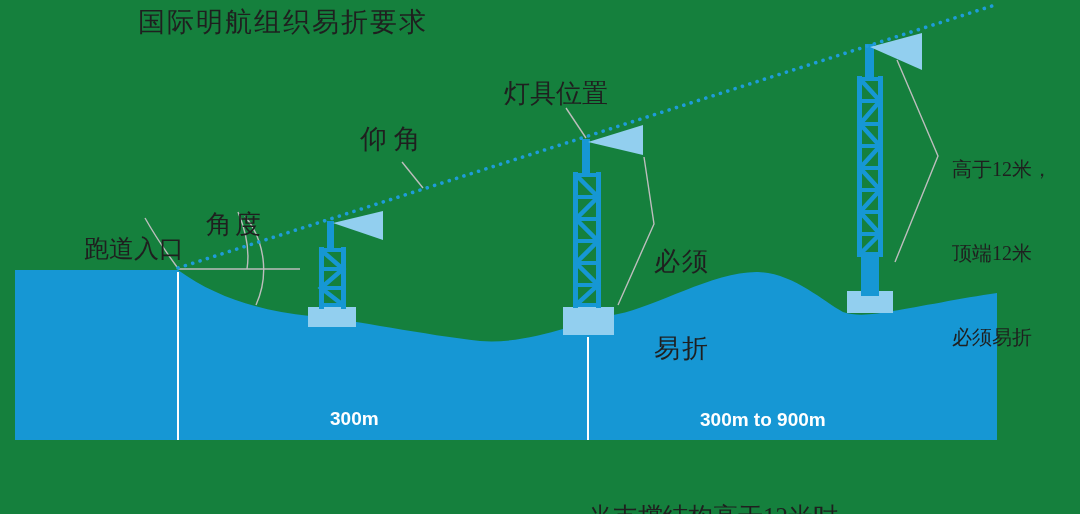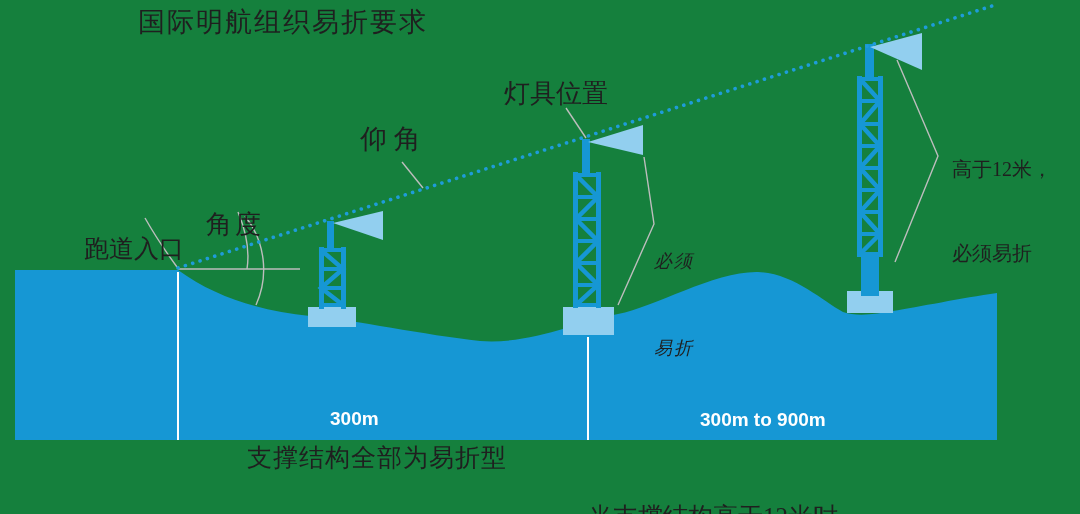--- a/index.html
+++ b/index.html
@@ -17,21 +17,21 @@
   }
   .stage svg{position:absolute;left:0;top:0;}
   .lbl{position:absolute;white-space:pre;line-height:1.18;}
   .lbl.serif{font-family:"Liberation Serif","DejaVu Serif",serif;}
   .lbl.sans{font-family:"Liberation Sans","DejaVu Sans",sans-serif;}
   .title{left:138px;top:7px;font-size:27px;letter-spacing:2px;}
   .runway{left:84px;top:201px;font-size:25px;margin-top:33px;}
   .angle{left:206px;top:185px;font-size:26px;letter-spacing:3px;margin-top:25px;}
   .elev{left:360px;top:124px;font-size:27px;}
   .lightpos{left:504px;top:79px;font-size:26px;}
-  .must{left:654px;top:189px;font-size:18px;letter-spacing:2px;line-height:29px;font-style:italic;}
+  .must{left:654px;top:189px;font-size:26px;letter-spacing:2px;line-height:29px;}
   .tallnote{left:952px;top:99px;font-size:20px;line-height:28px;}
   .dist{color:var(--label_white);font-size:19px;font-weight:600;}
   .dist1{left:330px;top:408px;width:120px;}
   .dist2{left:700px;top:409px;width:190px;}
   .cap-left{left:247px;top:443px;font-size:25px;letter-spacing:1px;}
   .cap-right{left:588px;top:442px;font-size:25px;line-height:30px;}
   .fill-blue{fill:var(--primary_blue);}
   .fill-light{fill:var(--light_blue);}
   .stroke-blue{stroke:var(--primary_blue);fill:none;}
   .stroke-gray{stroke:var(--leader_gray);fill:none;stroke-width:1.4;}
@@ -109,26 +109,26 @@
   <div class="lbl serif elev">仰 角</div>
   <div class="lbl serif lightpos">灯具位置</div>
 
   <div class="lbl serif must">
     <div>必须</div>
     <div>易折</div>
   </div>
 
   <div class="lbl serif tallnote">
     <div>高于12米，</div>
+    <div>顶端12米</div>
     <div>必须易折</div>
   </div>
 
   <div class="lbl sans dist dist1">300m</div>
   <div class="lbl sans dist dist2">300m to 900m</div>
 
-  <div class="lbl serif cap-left">支撑结构全部为易折型</div>
 
   <div class="lbl serif cap-right">
     <div>当支撑结构高于12米时，</div>
     
   </div>
 
 </div>
 
 </body></html>

